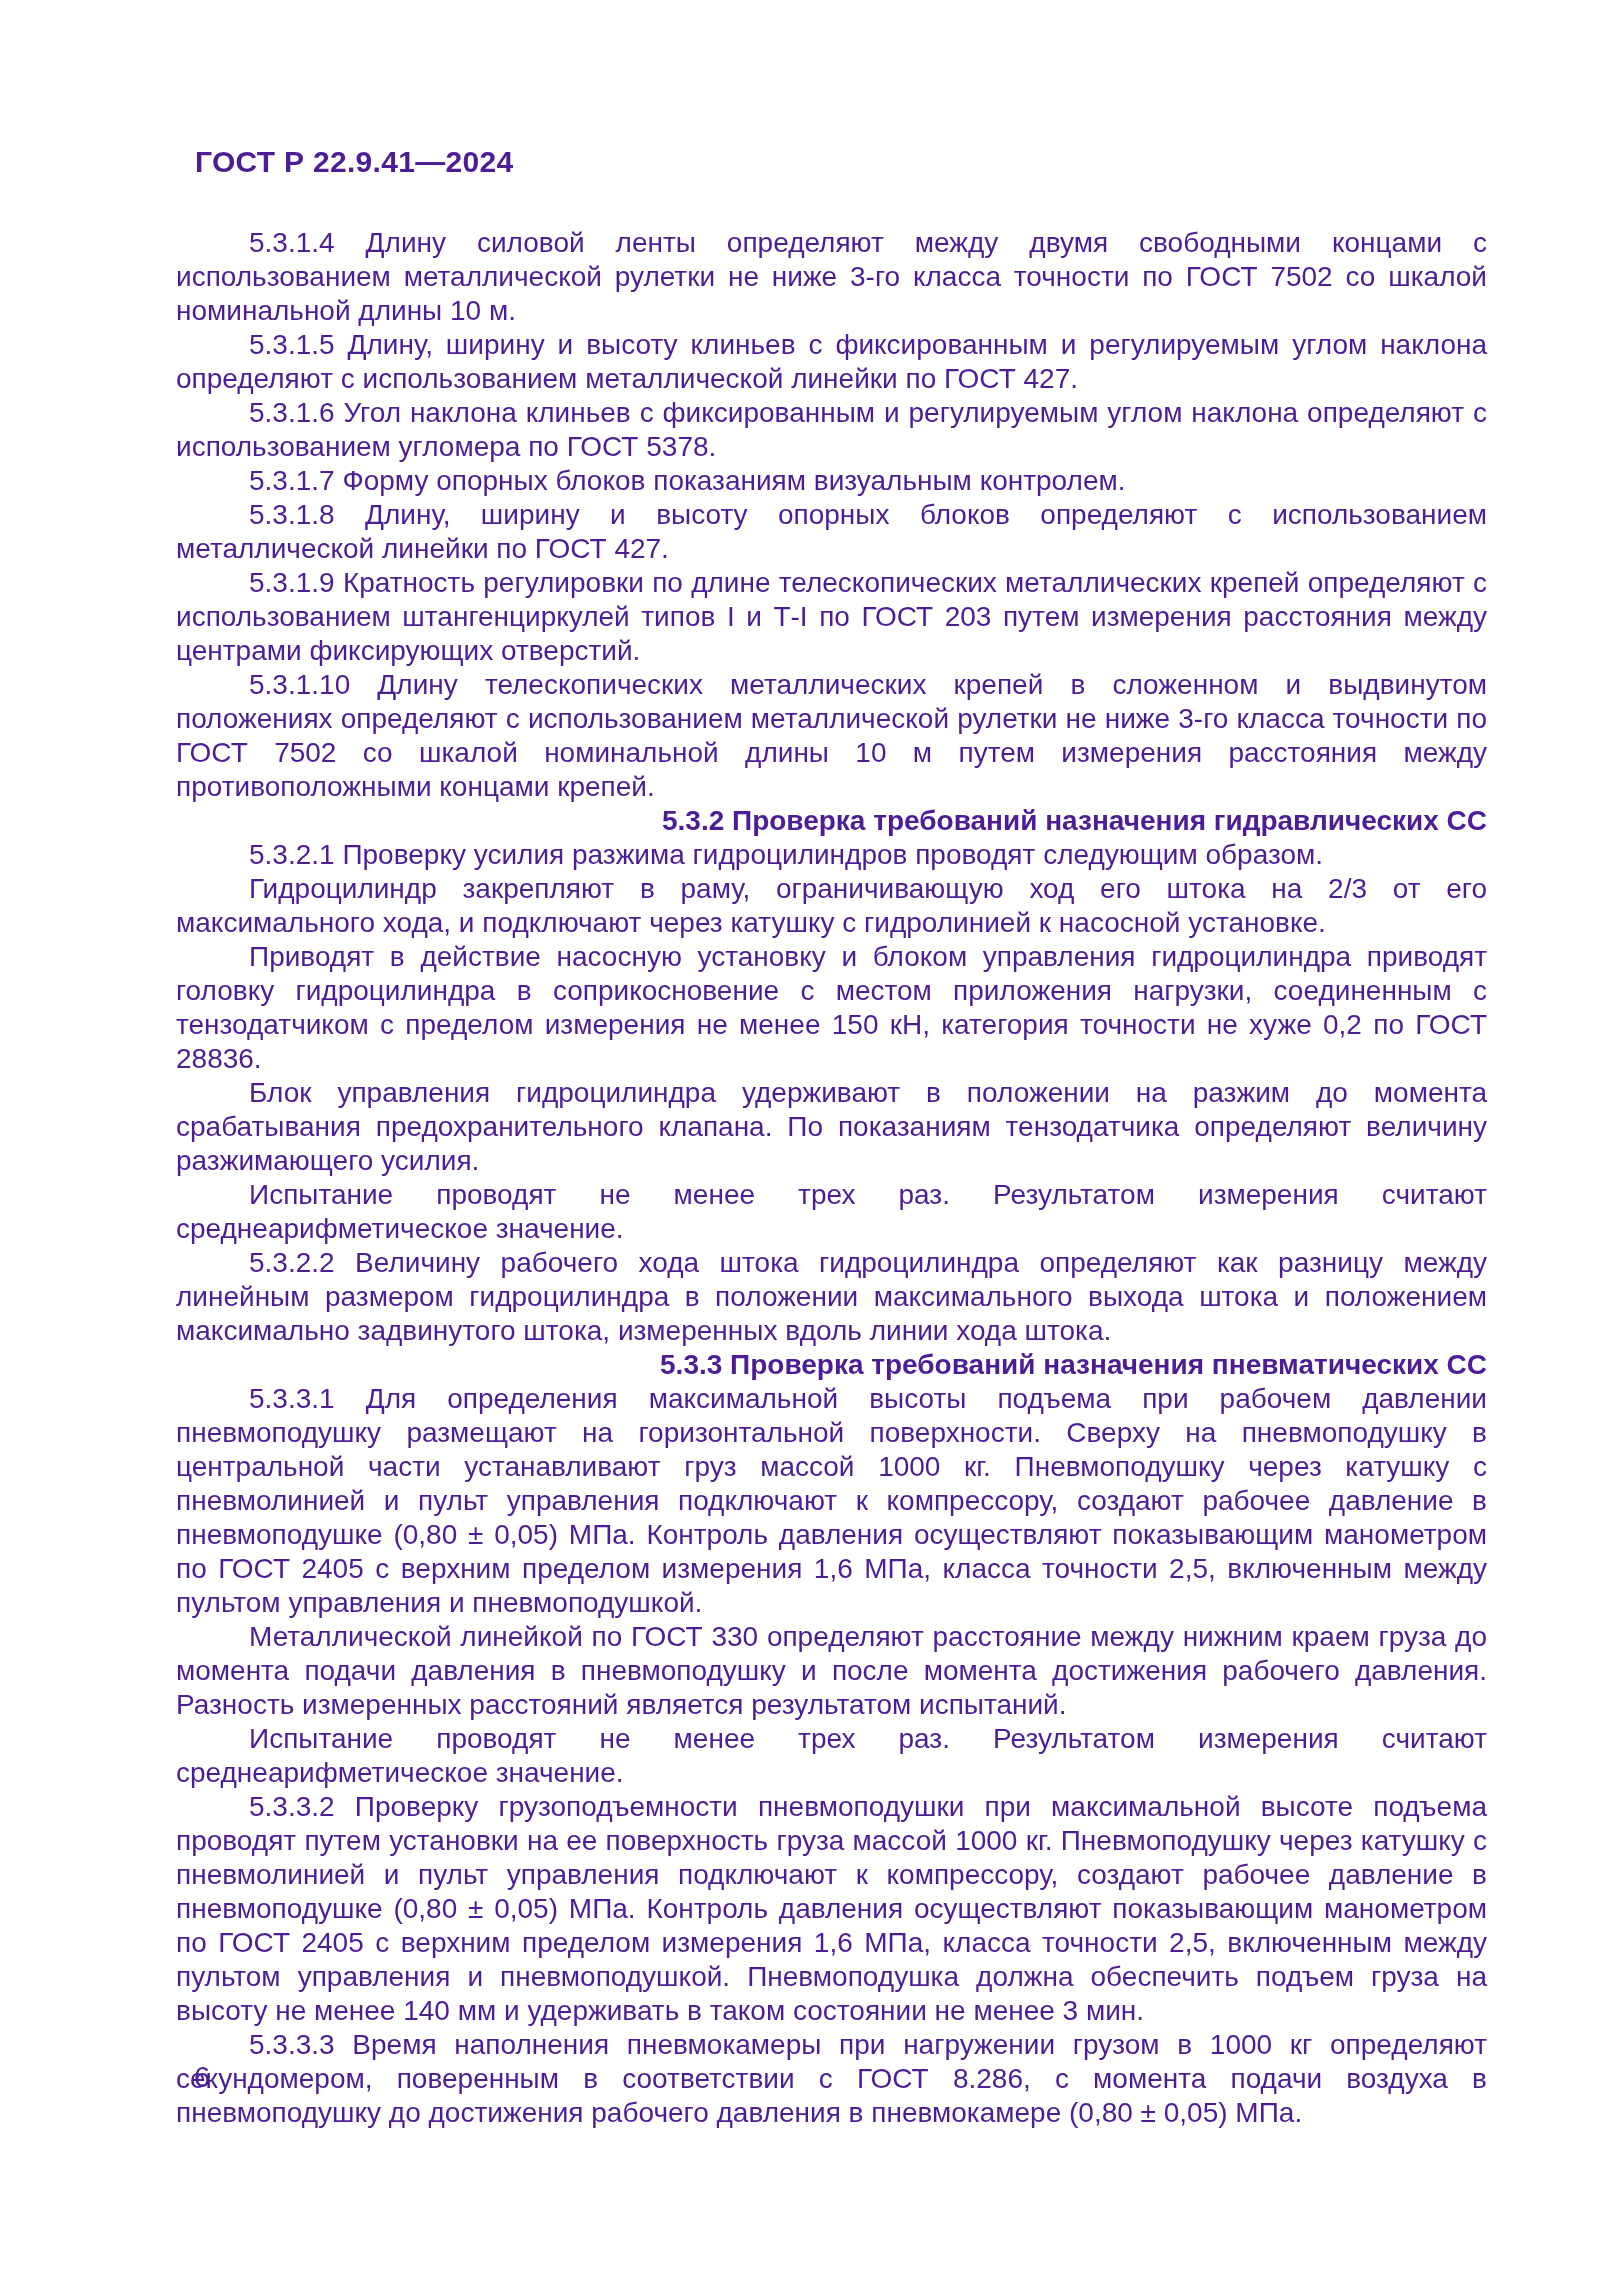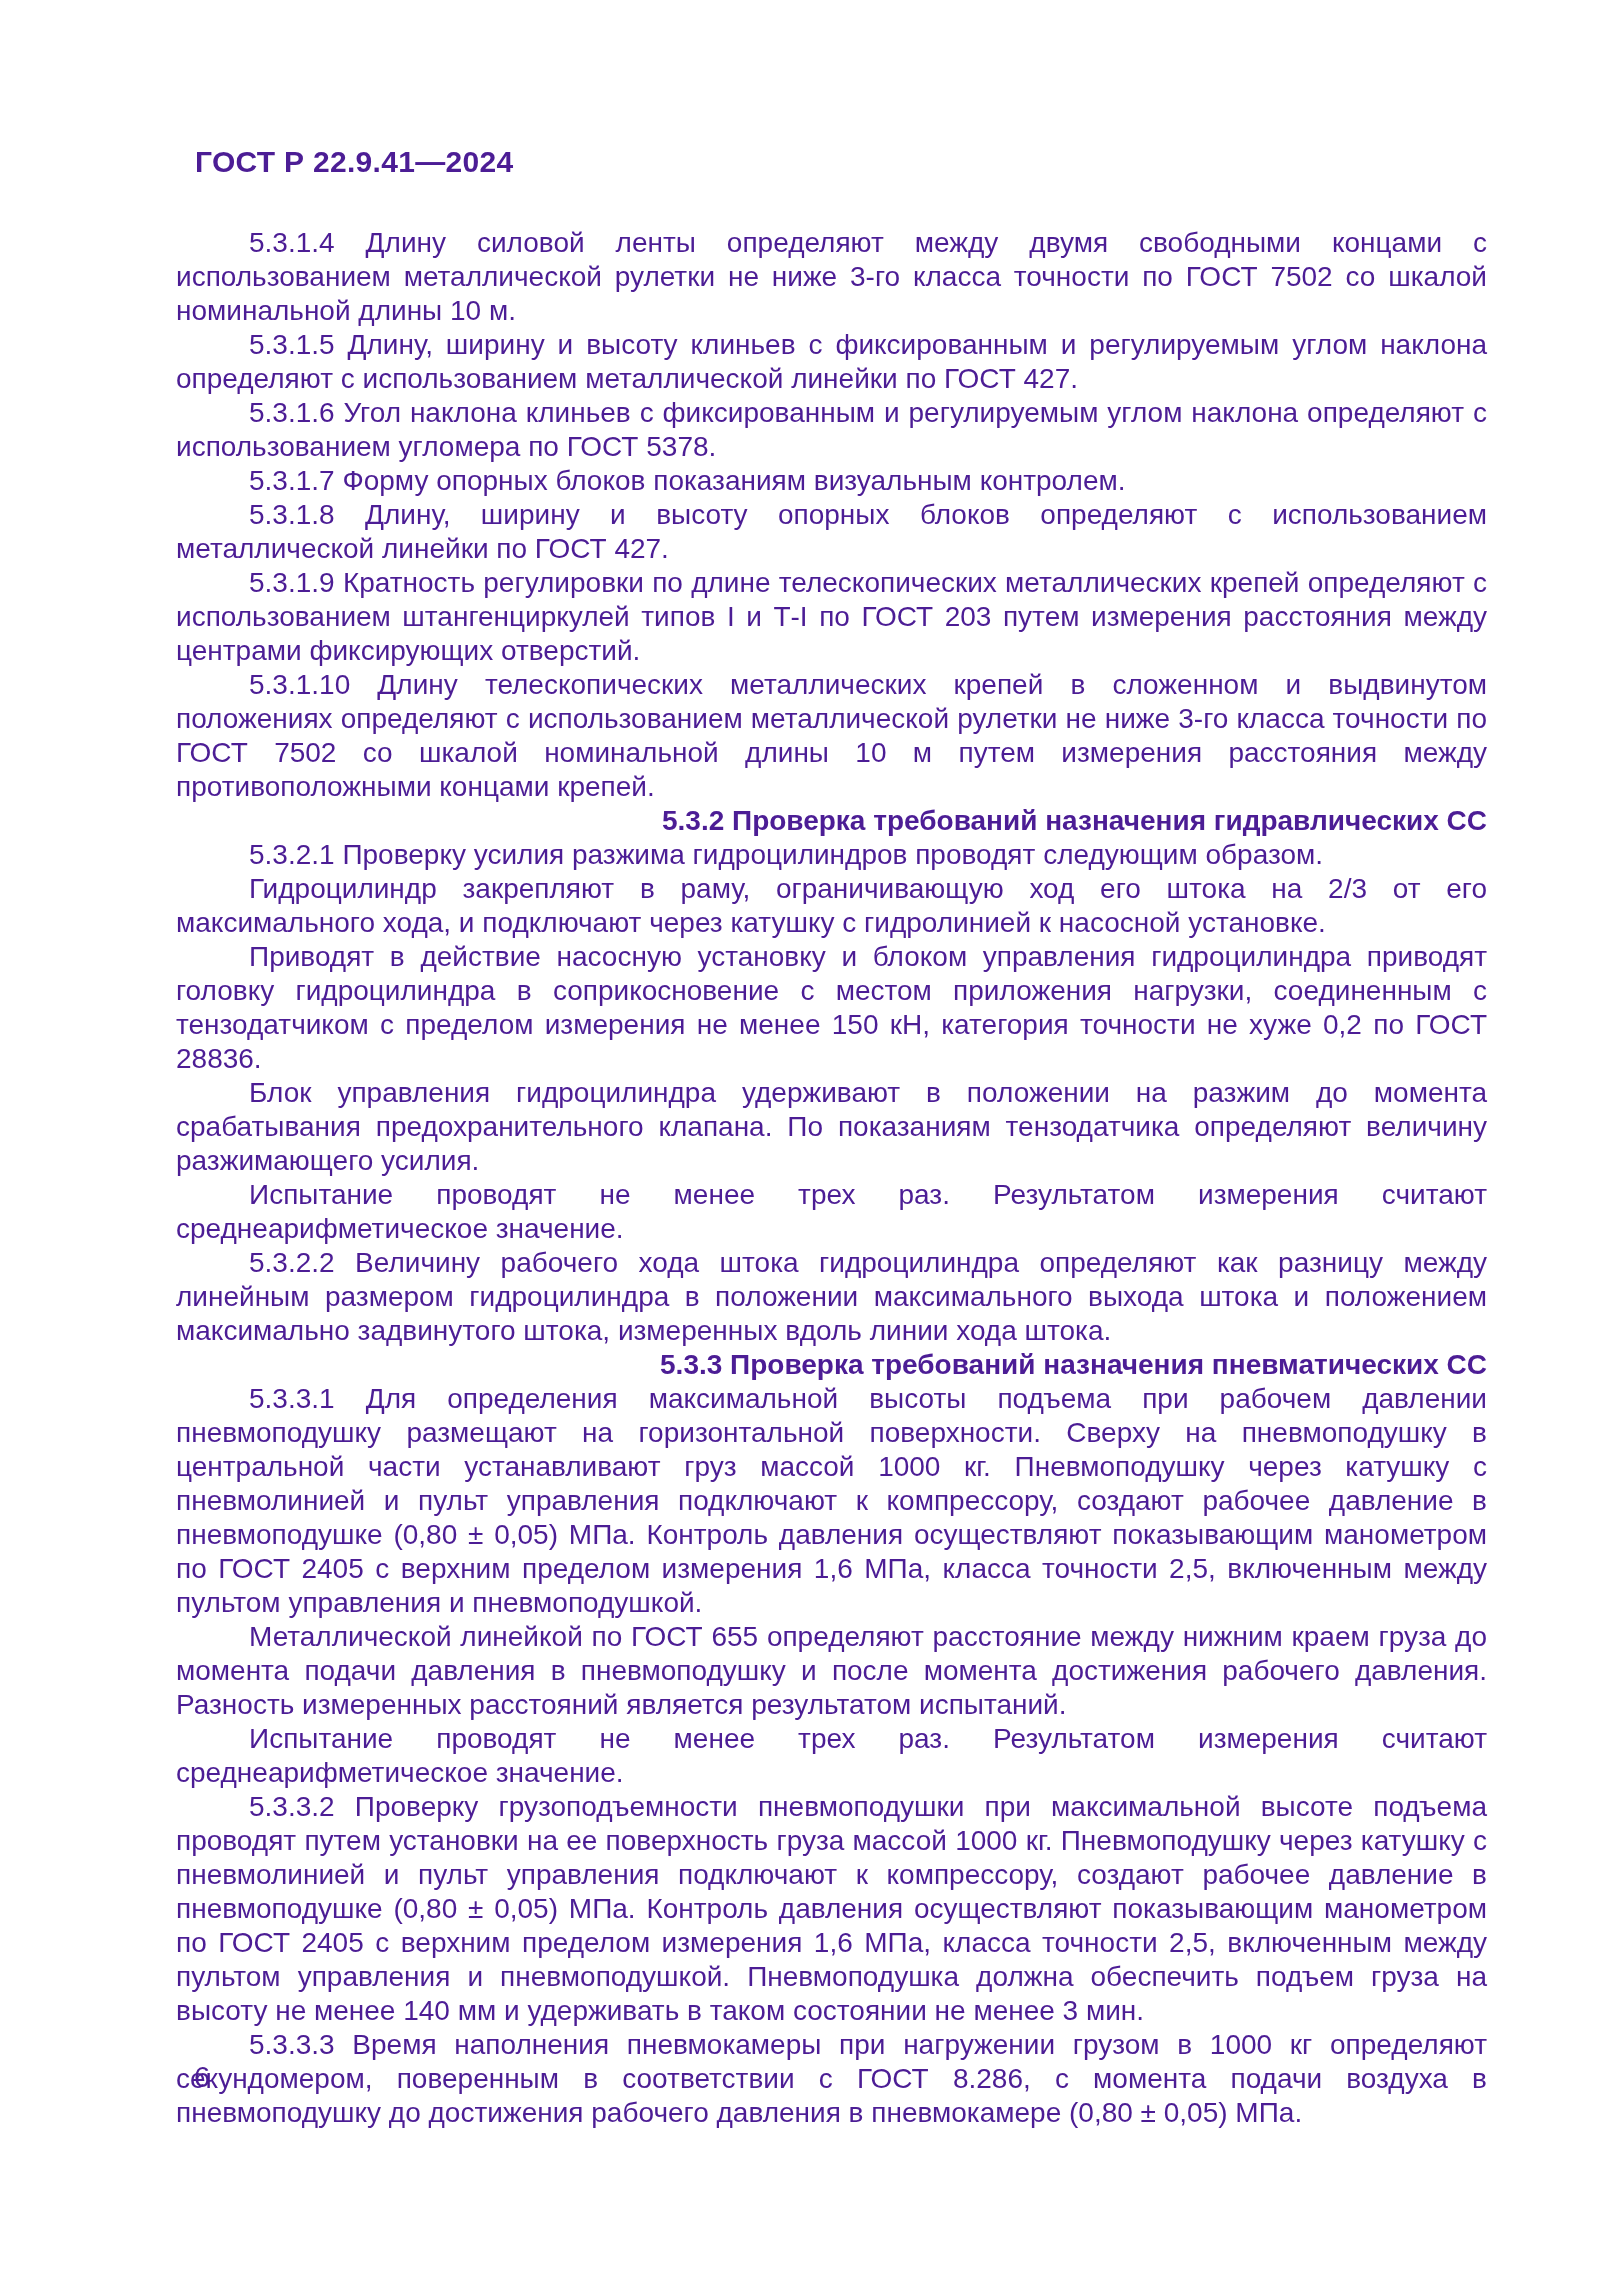--- a/index.html
+++ b/index.html
@@ -67,21 +67,21 @@
     <p class="body">5.3.1.10 Длину телескопических металлических крепей в сложенном и выдвинутом положениях определяют с использованием металлической рулетки не ниже 3-го класса точности по ГОСТ 7502 со шкалой номинальной длины 10 м путем измерения расстояния между противоположными концами крепей.</p>
     <p class="heading">5.3.2 Проверка требований назначения гидравлических СС</p>
     <p class="body">5.3.2.1 Проверку усилия разжима гидроцилиндров проводят следующим образом.</p>
     <p class="body">Гидроцилиндр закрепляют в раму, ограничивающую ход его штока на 2/3 от его максимального хода, и подключают через катушку с гидролинией к насосной установке.</p>
     <p class="body">Приводят в действие насосную установку и блоком управления гидроцилиндра приводят головку гидроцилиндра в соприкосновение с местом приложения нагрузки, соединенным с тензодатчиком с пределом измерения не менее 150 кН, категория точности не хуже 0,2 по ГОСТ 28836.</p>
     <p class="body">Блок управления гидроцилиндра удерживают в положении на разжим до момента срабатывания предохранительного клапана. По показаниям тензодатчика определяют величину разжимающего усилия.</p>
     <p class="body">Испытание проводят не менее трех раз. Результатом измерения считают среднеарифметическое значение.</p>
     <p class="body">5.3.2.2 Величину рабочего хода штока гидроцилиндра определяют как разницу между линейным размером гидроцилиндра в положении максимального выхода штока и положением максимально задвинутого штока, измеренных вдоль линии хода штока.</p>
     <p class="heading">5.3.3 Проверка требований назначения пневматических СС</p>
     <p class="body">5.3.3.1 Для определения максимальной высоты подъема при рабочем давлении пневмоподушку размещают на горизонтальной поверхности. Сверху на пневмоподушку в центральной части устанавливают груз массой 1000 кг. Пневмоподушку через катушку с пневмолинией и пульт управления подключают к компрессору, создают рабочее давление в пневмоподушке (0,80 ± 0,05) МПа. Контроль давления осуществляют показывающим манометром по ГОСТ 2405 с верхним пределом измерения 1,6 МПа, класса точности 2,5, включенным между пультом управления и пневмоподушкой.</p>
-    <p class="body">Металлической линейкой по ГОСТ 655 определяют расстояние между нижним краем груза до момента подачи давления в пневмоподушку и после момента достижения рабочего давления. Разность измеренных расстояний является результатом испытаний.</p>
+    <p class="body">Металлической линейкой по ГОСТ 330 определяют расстояние между нижним краем груза до момента подачи давления в пневмоподушку и после момента достижения рабочего давления. Разность измеренных расстояний является результатом испытаний.</p>
     <p class="body">Испытание проводят не менее трех раз. Результатом измерения считают среднеарифметическое значение.</p>
     <p class="body">5.3.3.2 Проверку грузоподъемности пневмоподушки при максимальной высоте подъема проводят путем установки на ее поверхность груза массой 1000 кг. Пневмоподушку через катушку с пневмолинией и пульт управления подключают к компрессору, создают рабочее давление в пневмоподушке (0,80 ± 0,05) МПа. Контроль давления осуществляют показывающим манометром по ГОСТ 2405 с верхним пределом измерения 1,6 МПа, класса точности 2,5, включенным между пультом управления и пневмоподушкой. Пневмоподушка должна обеспечить подъем груза на высоту не менее 140 мм и удерживать в таком состоянии не менее 3 мин.</p>
     <p class="body">5.3.3.3 Время наполнения пневмокамеры при нагружении грузом в 1000 кг определяют секундомером, поверенным в соответствии с ГОСТ 8.286, с момента подачи воздуха в пневмоподушку до достижения рабочего давления в пневмокамере (0,80 ± 0,05) МПа.</p>
   </div>
 
   <div class="page-number">6</div>
 
 </div>
 
 

